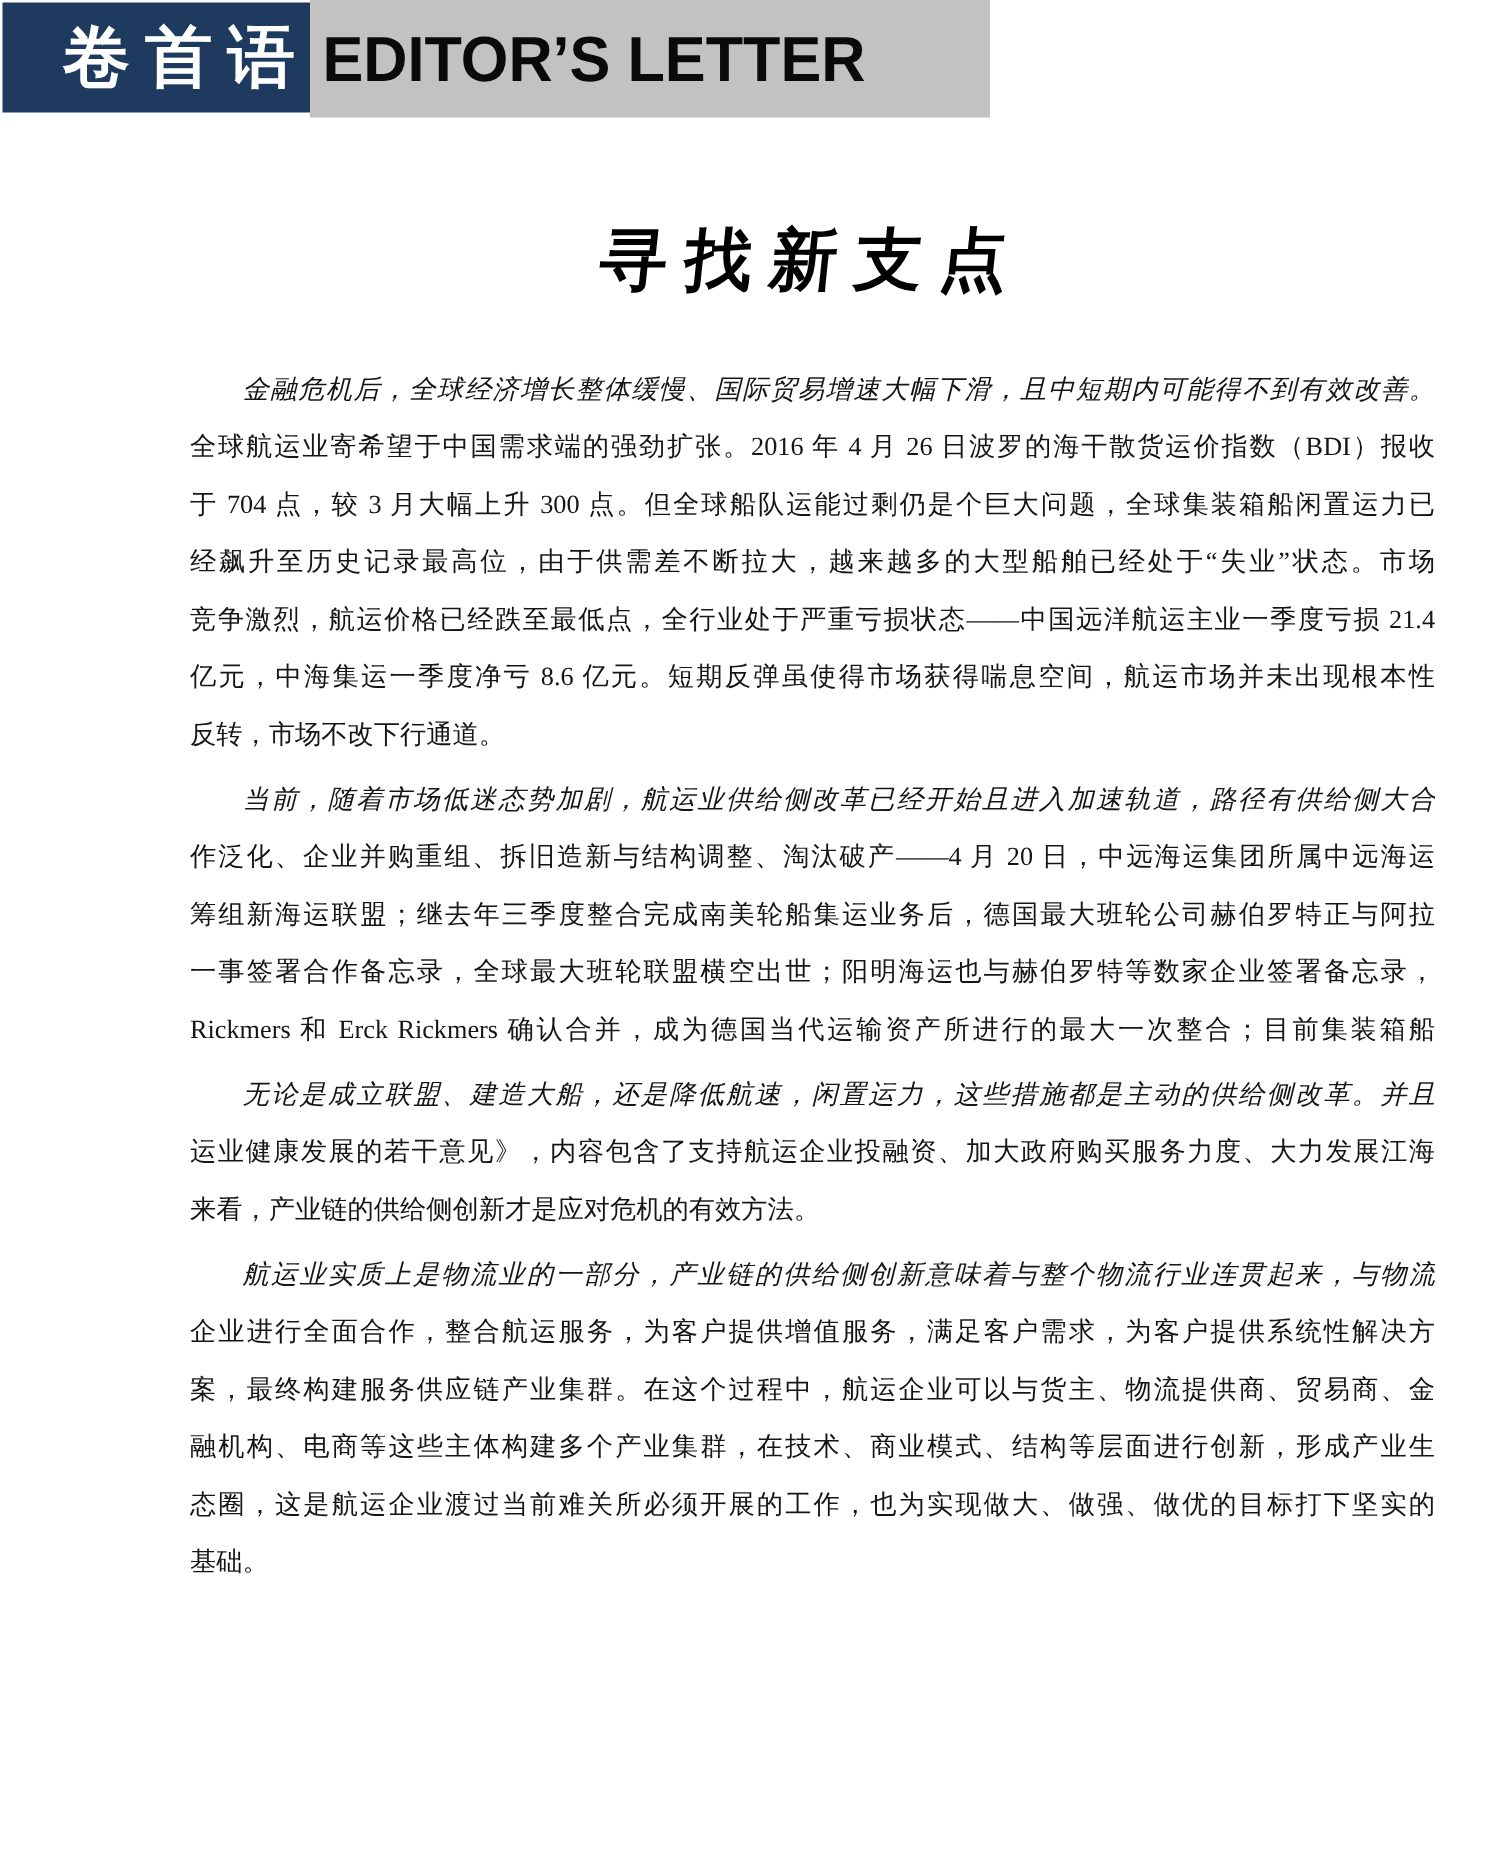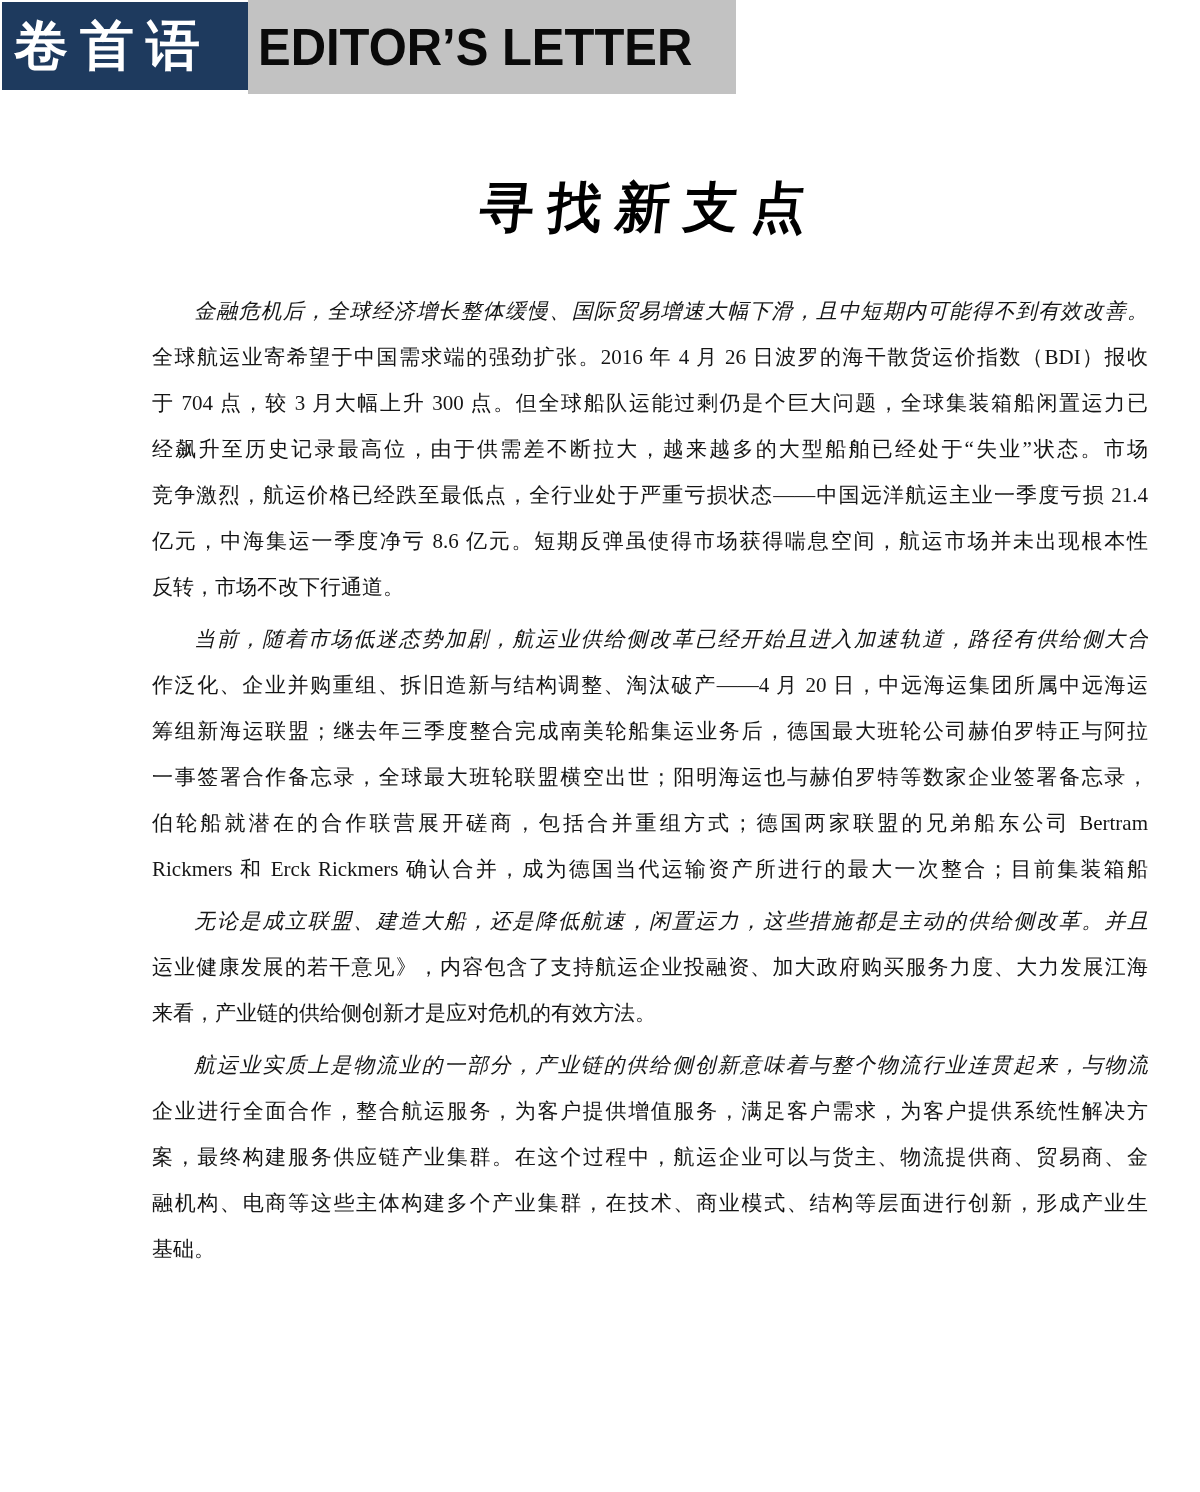--- a/index.html
+++ b/index.html
@@ -11,32 +11,32 @@
     overflow:hidden;
     font-family:"Liberation Serif","DejaVu Serif",serif;
     color:#141414;
   }
 
   
   .hdr-cn{
     position:absolute;
     left:2px; top:2px;
     width:246px; height:88px;
-    display:flex; align-items:center; justify-content:flex-start;
+    display:flex; align-items:center; justify-content:flex-end;
     font-family:Liberation Sans, sans-serif;
     font-weight:bold;
     font-size:54px;
     letter-spacing:12px;
     text-indent:12px; 
     color:#ffffff;
   }
   .hdr-en{
     position:absolute;
     left:248px; top:0px;
-    width:488px; height:94px;
+    width:544px; height:94px;
     display:flex; align-items:center;
     padding-left:10px;
     box-sizing:border-box;
     font-family:"Liberation Sans","DejaVu Sans",sans-serif;
     font-weight:bold;
     font-size:51px;
     letter-spacing:0px;
     color:#0a0a0a;
     transform-origin:left center;
   }
@@ -104,30 +104,30 @@
         <div class="line">经飙升至历史记录最高位，由于供需差不断拉大，越来越多的大型船舶已经处于“失业”状态。市场</div>
         <div class="line">竞争激烈，航运价格已经跌至最低点，全行业处于严重亏损状态——中国远洋航运主业一季度亏损 21.4</div>
         <div class="line">亿元，中海集运一季度净亏 8.6 亿元。短期反弹虽使得市场获得喘息空间，航运市场并未出现根本性</div>
         <div class="line last">反转，市场不改下行通道。</div>
       </div>
       <div class="para">
         <div class="line first">当前，随着市场低迷态势加剧，航运业供给侧改革已经开始且进入加速轨道，路径有供给侧大合</div>
         <div class="line">作泛化、企业并购重组、拆旧造新与结构调整、淘汰破产——4 月 20 日，中远海运集团所属中远海运</div>
         <div class="line">筹组新海运联盟；继去年三季度整合完成南美轮船集运业务后，德国最大班轮公司赫伯罗特正与阿拉</div>
         <div class="line">一事签署合作备忘录，全球最大班轮联盟横空出世；阳明海运也与赫伯罗特等数家企业签署备忘录，</div>
-        <div class="line">伯轮船就潜在的合作联营展开磋商，包括合并重组方式；德国两家联盟的兄弟船东公司 Bertram</div>
         <div class="line">Rickmers 和 Erck Rickmers 确认合并，成为德国当代运输资产所进行的最大一次整合；目前集装箱船</div>
       </div>
       <div class="para">
         <div class="line first">无论是成立联盟、建造大船，还是降低航速，闲置运力，这些措施都是主动的供给侧改革。并且</div>
         <div class="line">运业健康发展的若干意见》，内容包含了支持航运企业投融资、加大政府购买服务力度、大力发展江海</div>
         <div class="line last">来看，产业链的供给侧创新才是应对危机的有效方法。</div>
       </div>
       <div class="para">
         <div class="line first">航运业实质上是物流业的一部分，产业链的供给侧创新意味着与整个物流行业连贯起来，与物流</div>
         <div class="line">企业进行全面合作，整合航运服务，为客户提供增值服务，满足客户需求，为客户提供系统性解决方</div>
         <div class="line">案，最终构建服务供应链产业集群。在这个过程中，航运企业可以与货主、物流提供商、贸易商、金</div>
         <div class="line">融机构、电商等这些主体构建多个产业集群，在技术、商业模式、结构等层面进行创新，形成产业生</div>
+        <div class="line">态圈，这是航运企业渡过当前难关所必须开展的工作，也为实现做大、做强、做优的目标打下坚实的</div>
         <div class="line last">基础。</div>
       </div>
     </div>
 
 </div>
 
 </body></html>

